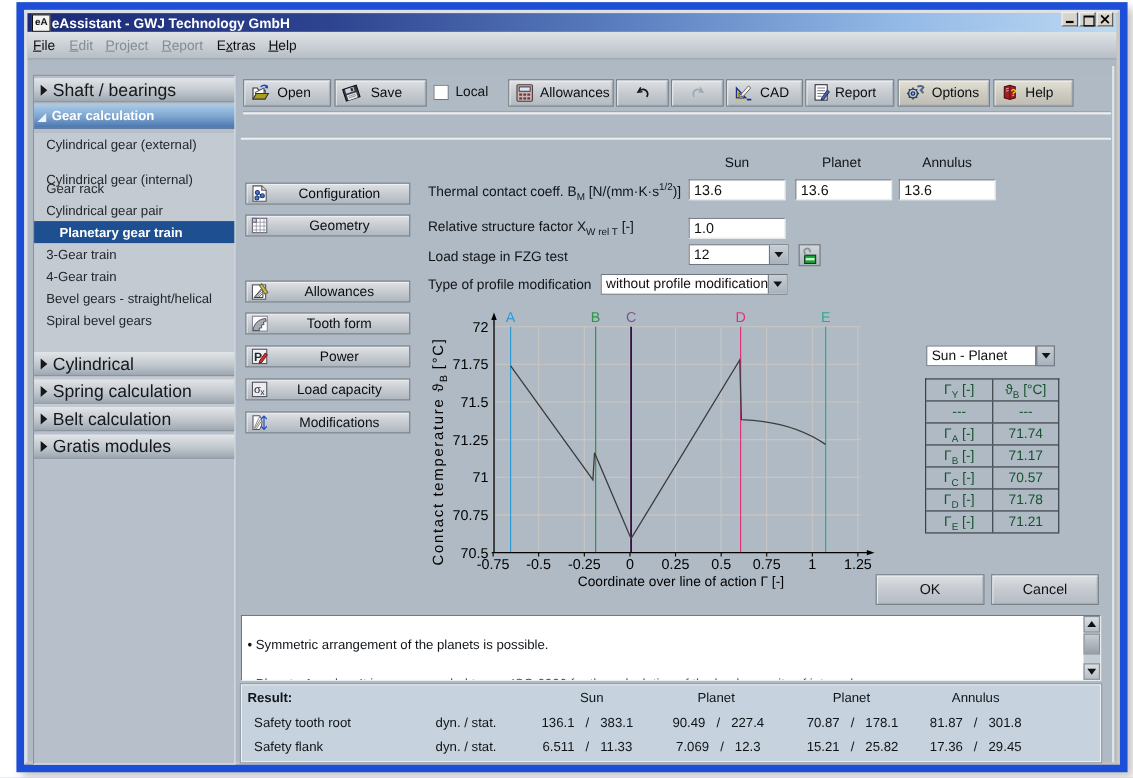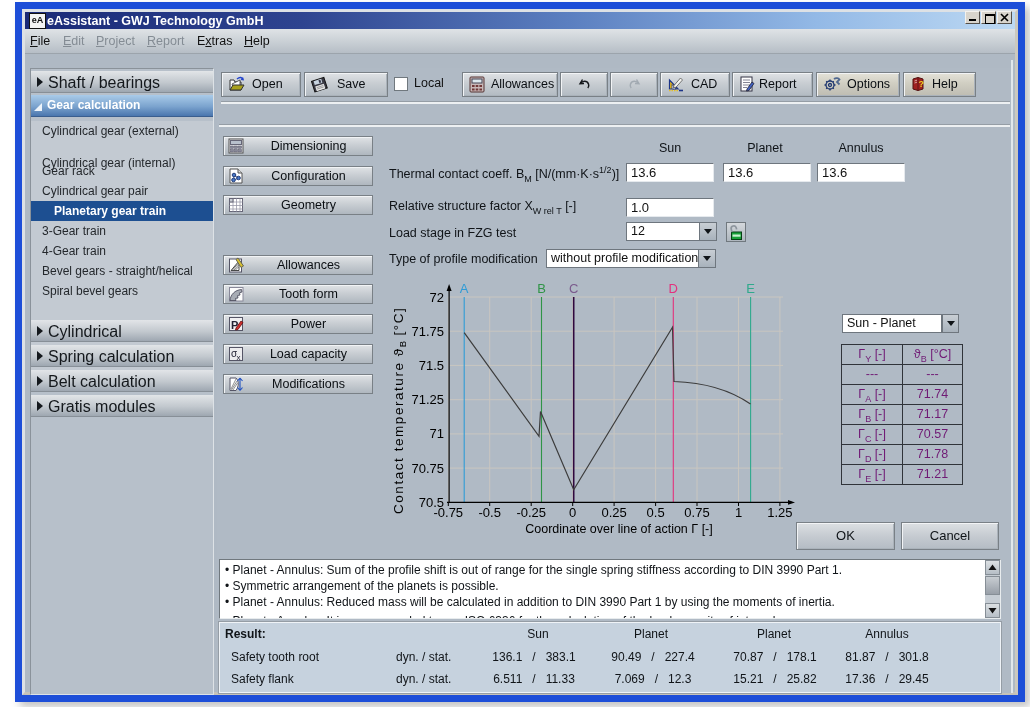--- a/index.html
+++ b/index.html
@@ -40,21 +40,21 @@
 .mbtn svg{position:absolute;left:4px;top:1px}
 
 .flabel{position:absolute;font-size:12.5px;color:#101418}
 .finput{position:absolute;width:88px;height:19px;background:#fff;border:1px solid #6E767E;border-bottom-color:#E6EAEE;border-right-color:#E6EAEE;box-sizing:border-box;font-size:13px;line-height:17px;padding-left:4px}
 .combo{position:absolute;height:19px;background:#fff;border:1px solid #6E767E;box-sizing:border-box;font-size:12.5px;line-height:17px}
 .combo .val{position:absolute;left:4px;top:0}
 .cbtn{position:absolute;right:0px;top:0px;width:17px;height:17px;background:linear-gradient(#C8CED4,#A8B2BC);border-left:1px solid #6E767E;box-sizing:border-box}
 .cbtn:after{content:"";position:absolute;left:4px;top:6px;border-left:4px solid transparent;border-right:4px solid transparent;border-top:5px solid #101418}
 
 #rtable{position:absolute;left:624px;top:276px;width:122px;border:1px solid #30343A;border-bottom:none;box-sizing:border-box}
-.trow{height:19px;border-bottom:1px solid #30343A;font-size:12.5px;color:#701a75;position:relative}
+.trow{height:19px;border-bottom:1px solid #30343A;font-size:12.5px;color:#14532d;position:relative}
 .trow .c1{position:absolute;left:0;top:0;width:60px;height:100%;border-right:1px solid #30343A;text-align:center;line-height:19px}
 .trow .c2{position:absolute;left:61px;top:0;right:0;height:100%;text-align:center;line-height:19px}
 sub{font-size:9px}
 .okbtn{position:absolute;height:28px;background:linear-gradient(#DCE0E3 0%,#C6CBD1 50%,#B4BCC4 100%);border:1px solid #798086;box-shadow:inset 1px 1px 0 #F2F4F6,inset -1px -1px 0 #AAB2BA;box-sizing:border-box;text-align:center;line-height:26px;font-size:13px;color:#101418}
 
 #msg{position:absolute;left:2px;top:491px;width:782px;height:60px;background:#fff;border:1px solid #70787E;border-bottom-color:#E8ECEE;border-right-color:#E8ECEE;box-sizing:border-box;overflow:hidden}
 #msg .line{position:absolute;left:5px;font-size:12px;color:#101418;white-space:nowrap}
 #msgsb{position:absolute;left:768px;top:492px;width:15px;height:58px;background:#C6CDD4}
 .sbbtn{position:absolute;left:0;width:15px;height:15px;background:linear-gradient(#DCE0E3,#B6BEC6);border:1px solid #868E96;box-sizing:border-box}
 
@@ -214,34 +214,20 @@
           <path d="M3 3 L8 1.5 L13 3 L13 13 L8 14.5 L3 13 Z" fill="#A02020" stroke="#501010"></path>
           <path d="M8 1.5 L8 14.5" stroke="#601414" stroke-width="1"></path>
           <path d="M4.5 5 L7 4.2 M4.5 7 L7 6.2" stroke="#E0C0C0" stroke-width="0.8"></path>
           <text x="8.6" y="11" font-size="9" font-weight="bold" fill="#F0D020">?</text>
         </svg>
      <span class="tx" style="left:28px">Help</span>
    </div>
    <div class="groove" style="left:4px;right:2px;top:33px"></div>
    <div class="groove" style="left:2px;right:2px;top:56px"></div>
 
-   <div class="mbtn" style="top:68px">
-     <svg width="17" height="17">
-          <rect x="1" y="1" width="14" height="14" fill="#E8E8EC" stroke="#555"></rect>
-          <rect x="2.5" y="2.5" width="11" height="4" fill="#B8C0CC" stroke="#667"></rect>
-          <g fill="#889" stroke="#556" stroke-width="0.5">
-            <rect x="2.5" y="8" width="3" height="2.4"></rect>
-            <rect x="6.5" y="8" width="3" height="2.4"></rect>
-            <rect x="10.5" y="8" width="3" height="2.4"></rect>
-            <rect x="2.5" y="11.5" width="3" height="2.4"></rect>
-            <rect x="6.5" y="11.5" width="3" height="2.4"></rect>
-            <rect x="10.5" y="11.5" width="3" height="2.4"></rect>
-          </g>
-        </svg>
-     Dimensioning</div>
    <div class="mbtn" style="top:127px">
      <svg width="17" height="17">
           <rect x="1.5" y="1.5" width="13" height="13" fill="#fff" stroke="#667"></rect>
           <path d="M1.5 5 H14.5 M5 1.5 V14.5 M8.5 1.5 V14.5 M12 1.5 V14.5 M1.5 8.5 H14.5 M1.5 12 H14.5" stroke="#99A" stroke-width="0.8"></path>
           <rect x="1.5" y="1.5" width="3.5" height="3.5" fill="#C8CCD4" stroke="#667"></rect>
         </svg>
      Geometry</div>
    <div class="mbtn" style="top:98px">
      <svg width="17" height="17">
           <path d="M2 1 L10 1 L14 5 L14 15 L2 15 Z" fill="#fff" stroke="#555"></path>
@@ -403,23 +389,21 @@
         </div>
      <div class="trow">
           <div class="c1">Γ<sub>E</sub> [-]</div>
           <div class="c2">71.21</div>
         </div>
    </div>
    <div class="okbtn" style="left:579px;top:454px;width:99px">OK</div>
    <div class="okbtn" style="left:684px;top:454px;width:98px">Cancel</div>
 
    <div id="msg">
-     <div class="line" style="top:3px">• Planet - Annulus: Sum of the profile shift is out of range for the single spring stiffness according to DIN 3990 Part 1.</div>
      <div class="line" style="top:19px">• Symmetric arrangement of the planets is possible.</div>
-     <div class="line" style="top:35px">• Planet - Annulus: Reduced mass will be calculated in addition to DIN 3990 Part 1 by using the moments of inertia.</div>
      <div class="line" style="top:54px">• Planet - Annulus: It is recommended to use ISO 6336 for the calculation of the load capacity of internal gears.</div>
    </div>
    <div id="msgsb">
      <div class="sbbtn" style="top:0"><svg width="13" height="13">
             <path d="M6.5 3.5 L10.5 9 L2.5 9 Z" fill="#111"></path>
           </svg></div>
      <div class="sbbtn" style="bottom:0"><svg width="13" height="13">
             <path d="M6.5 9.5 L10.5 4 L2.5 4 Z" fill="#111"></path>
           </svg></div>
      <div style="position:absolute;left:0;top:16px;width:15px;height:19px;background:linear-gradient(#C8CDD2,#989FA8);border:1px solid #868E96;box-sizing:border-box"></div>

